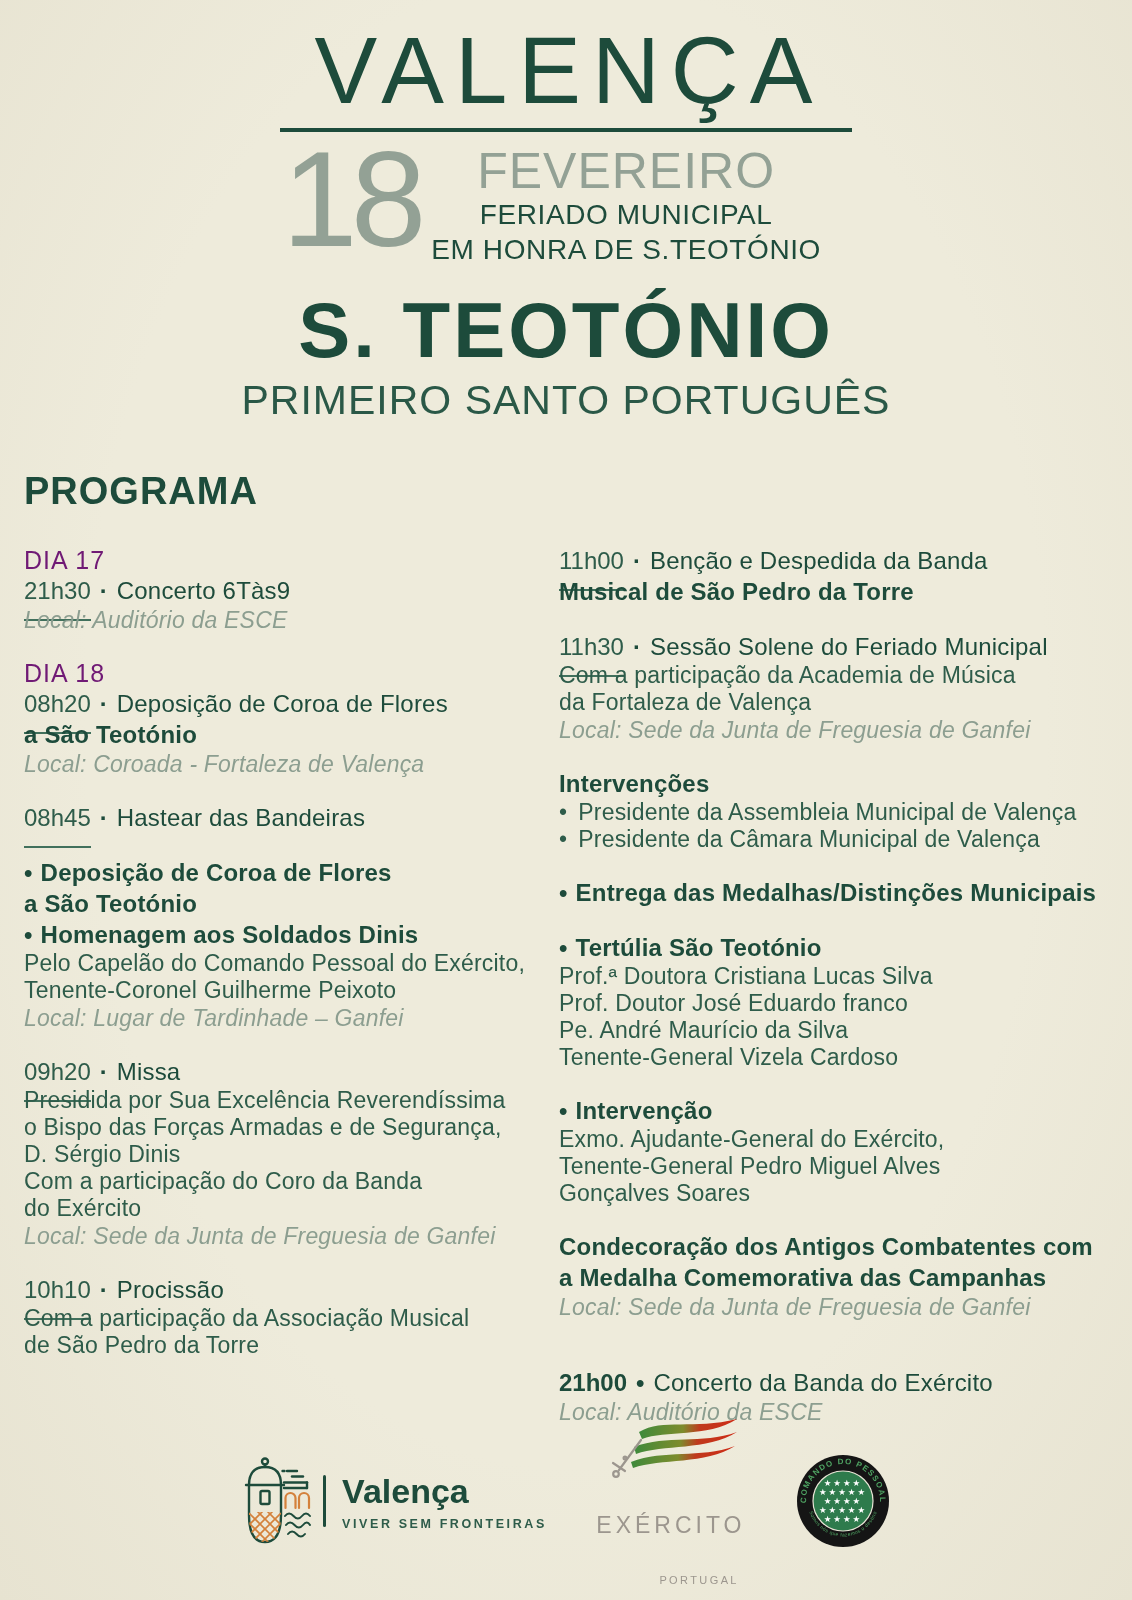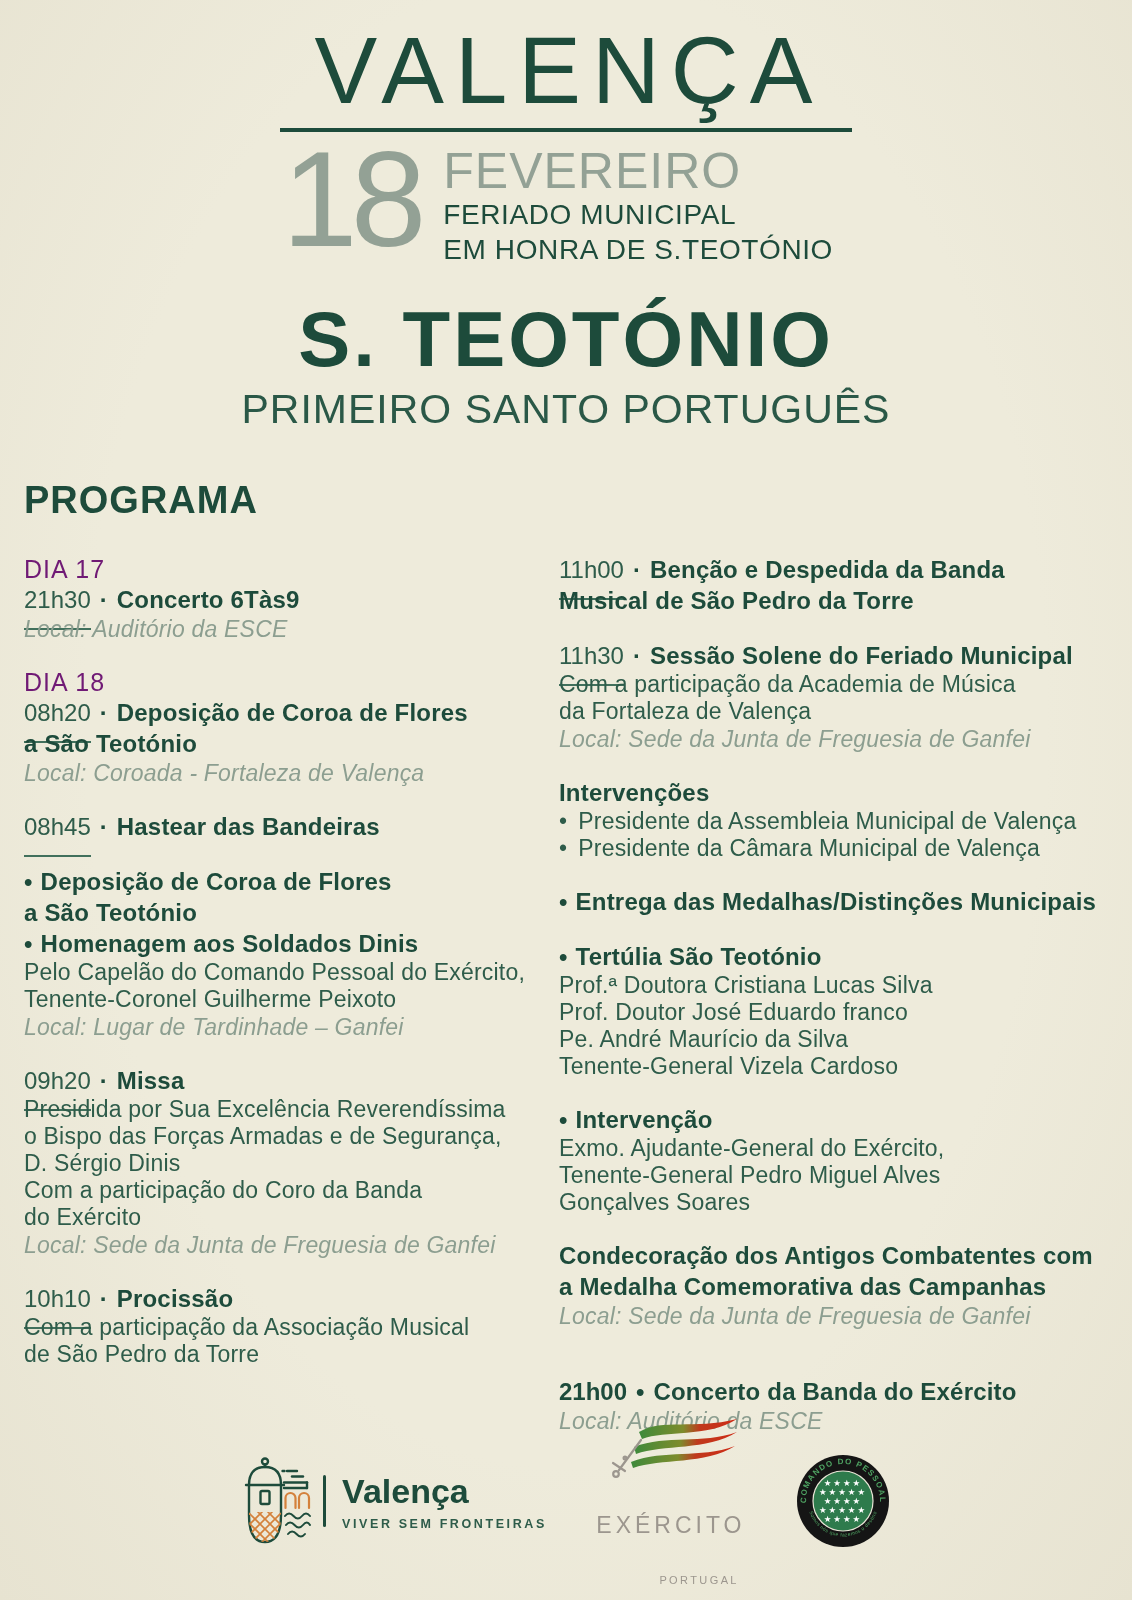--- a/index.html
+++ b/index.html
@@ -13,25 +13,25 @@
   .city{
     font-size:94px;line-height:1.0;letter-spacing:11px;text-align:center;
     color:#1D4B3B;font-weight:400;white-space:nowrap;margin-left:6px;
   }
   .rule{height:4px;background:#1D4B3B;margin-top:10px;}
   .date-row{display:flex;margin-top:12px;align-items:flex-start;}
   .big-day{
     font-size:136px;line-height:0.82;letter-spacing:-7px;
     color:#93A195;font-weight:400;margin-left:2px;
   }
-  .date-text{margin-left:24px;padding-top:2px;}
+  .date-text{margin-left:12px;padding-top:2px;text-align:center;}
   .month{font-size:50px;line-height:1.0;color:#93A195;letter-spacing:1px;}
   .hol{font-size:28px;line-height:1.13;color:#1D4B3B;letter-spacing:0.6px;margin-top:3px;}
   
-  .maintitle{text-align:center;margin-top:37px;}
+  .maintitle{text-align:center;margin-top:28px;}
   .maintitle-main{
     font-size:78px;font-weight:700;letter-spacing:3px;line-height:0.95;
     color:#1D4B3B;white-space:nowrap;
   }
   .maintitle-sub{
     font-size:41px;font-weight:400;letter-spacing:1px;color:#2A5847;
     margin-top:10px;white-space:nowrap;
   }
   
   .programa{margin:46px 10px 0 24px;font-size:38px;font-weight:700;letter-spacing:1px;color:#1D4B3B;}
@@ -40,21 +40,21 @@
   .col-left{width:535px;flex:none;}
   .col-right{flex:1;}
   .entry{margin-bottom:24px;}
   .entry.gap-before{margin-top:22px;}
   .line{white-space:nowrap;}
   .day-line{font-size:25px;line-height:30px;color:#701a75;letter-spacing:1px;}
   .title-line{font-size:24px;line-height:31px;}
   .time{color:#2E5C4A;border-bottom:2px solid #41705C;padding-bottom:15px;}
   .time-b{font-weight:700;color:#1D4B3B;}
   .sep{font-weight:700;color:#1D4B3B;margin:0 9px;}
-  .btitle{font-weight:700;color:#1D4B3B;letter-spacing:0.2px;}
+  .btitle{font-weight:400;color:#1D4B3B;letter-spacing:0.2px;}
   .bold-line{font-size:24px;line-height:31px;font-weight:700;color:#1D4B3B;letter-spacing:0.2px;}
   .text-line{font-size:23px;line-height:27px;color:#2E5C4A;letter-spacing:0.2px;}
   .local-line{font-size:23px;line-height:28px;color:#8C9E90;font-style:italic;letter-spacing:0.2px;}
   .bold-line .bullet{margin-right:8px;}
   .text-line .bullet{margin-right:11px;color:#2E5C4A;}
   
   .footer{
     position:absolute;left:0;right:0;bottom:14px;
     display:flex;justify-content:center;align-items:center;gap:46px;
   }

